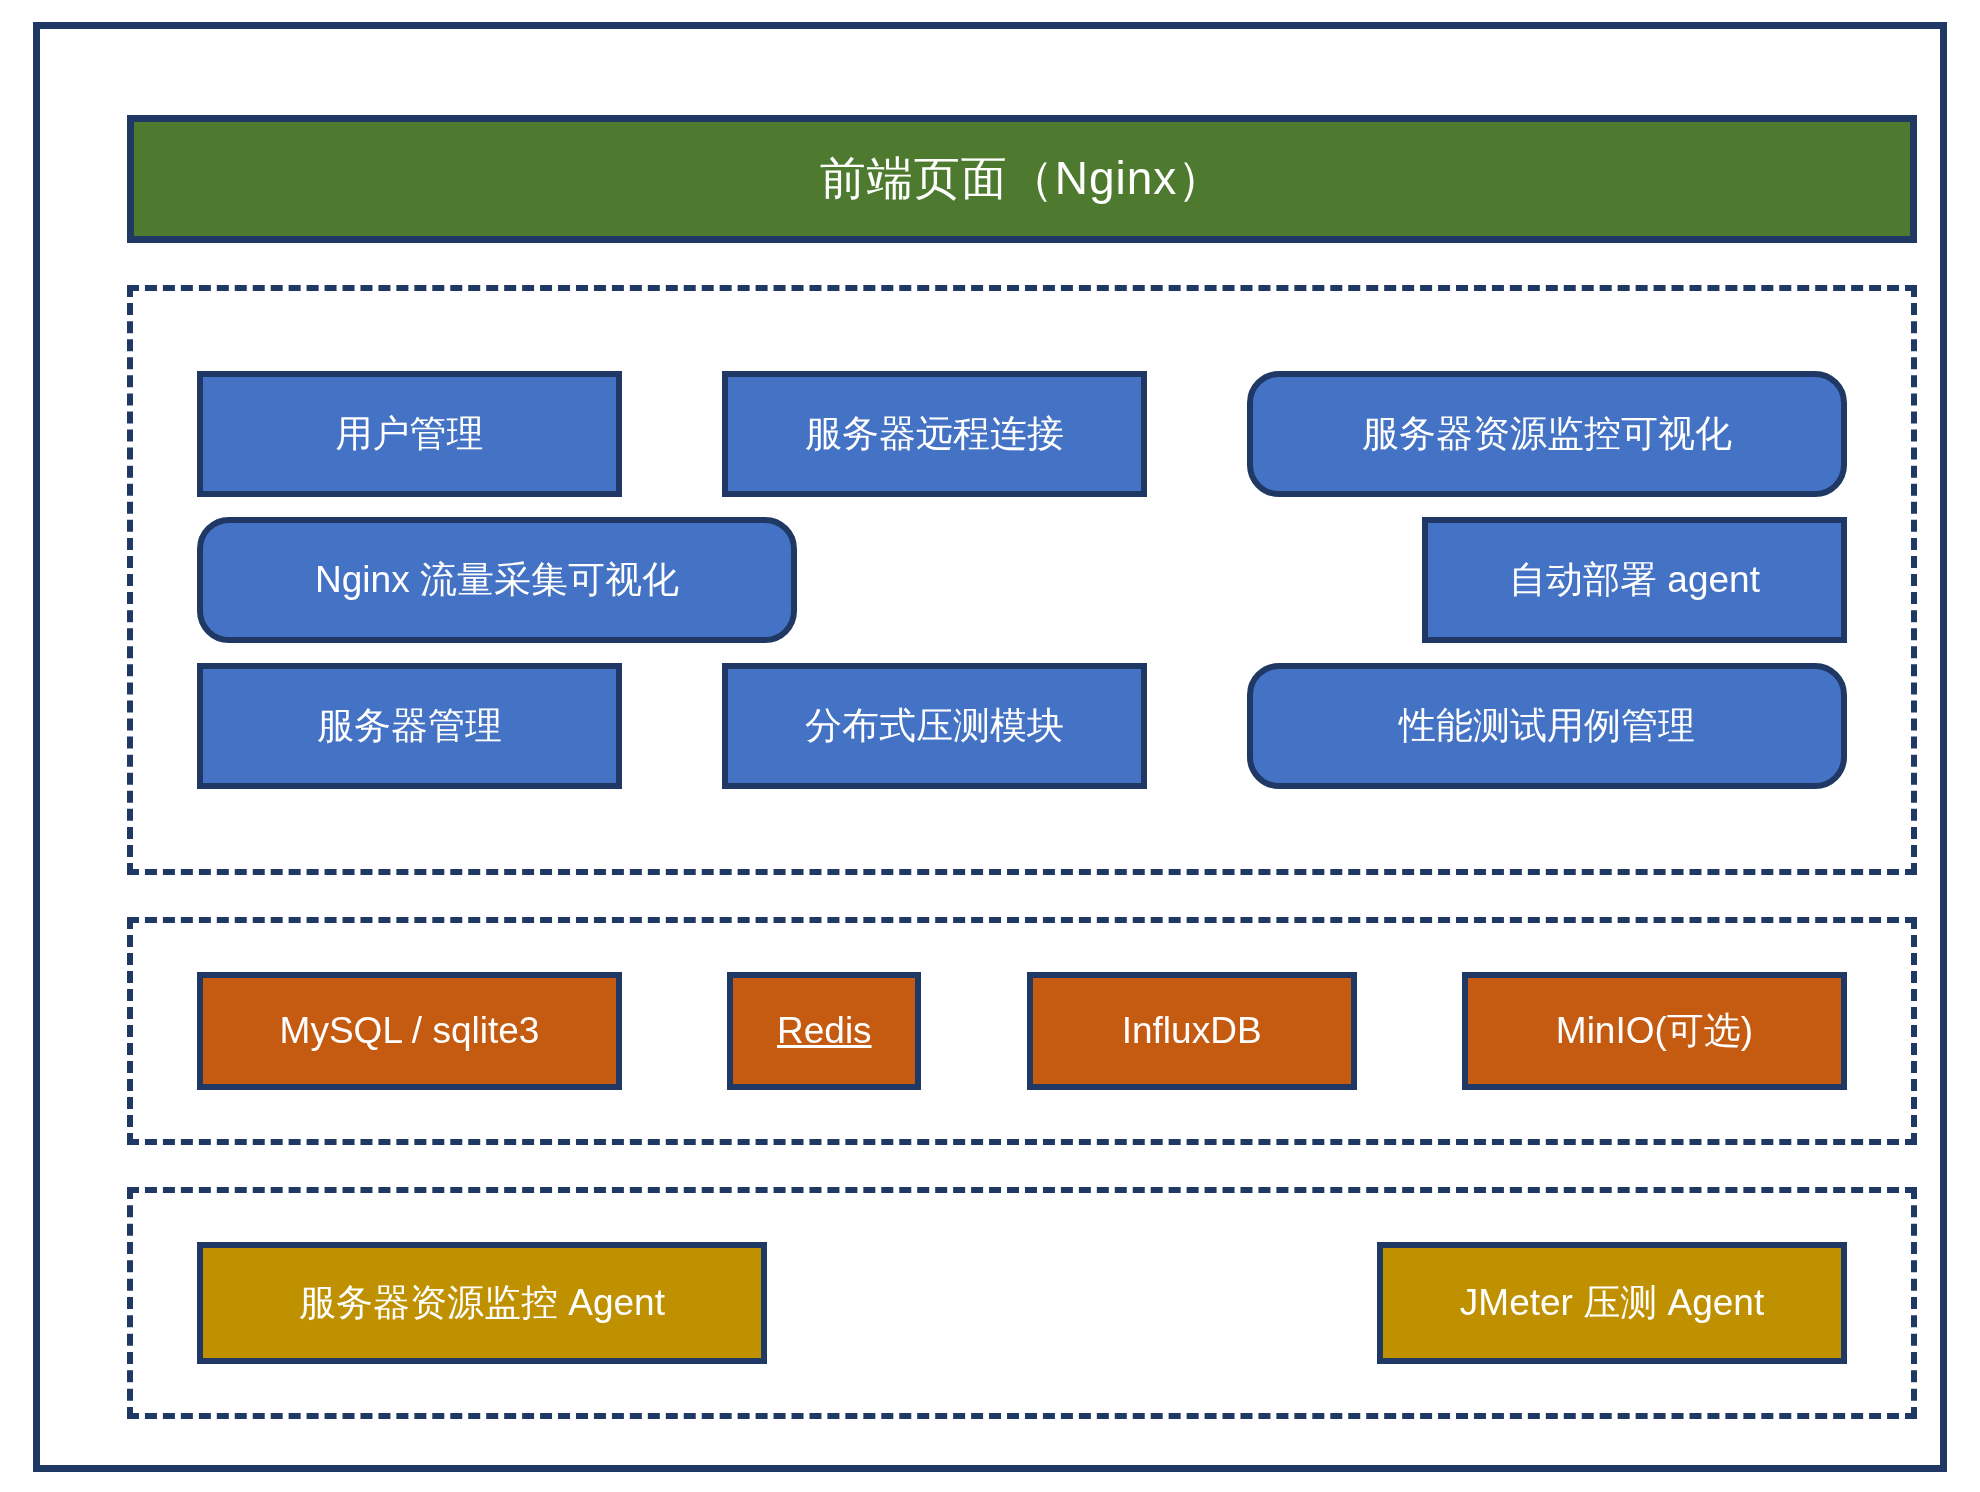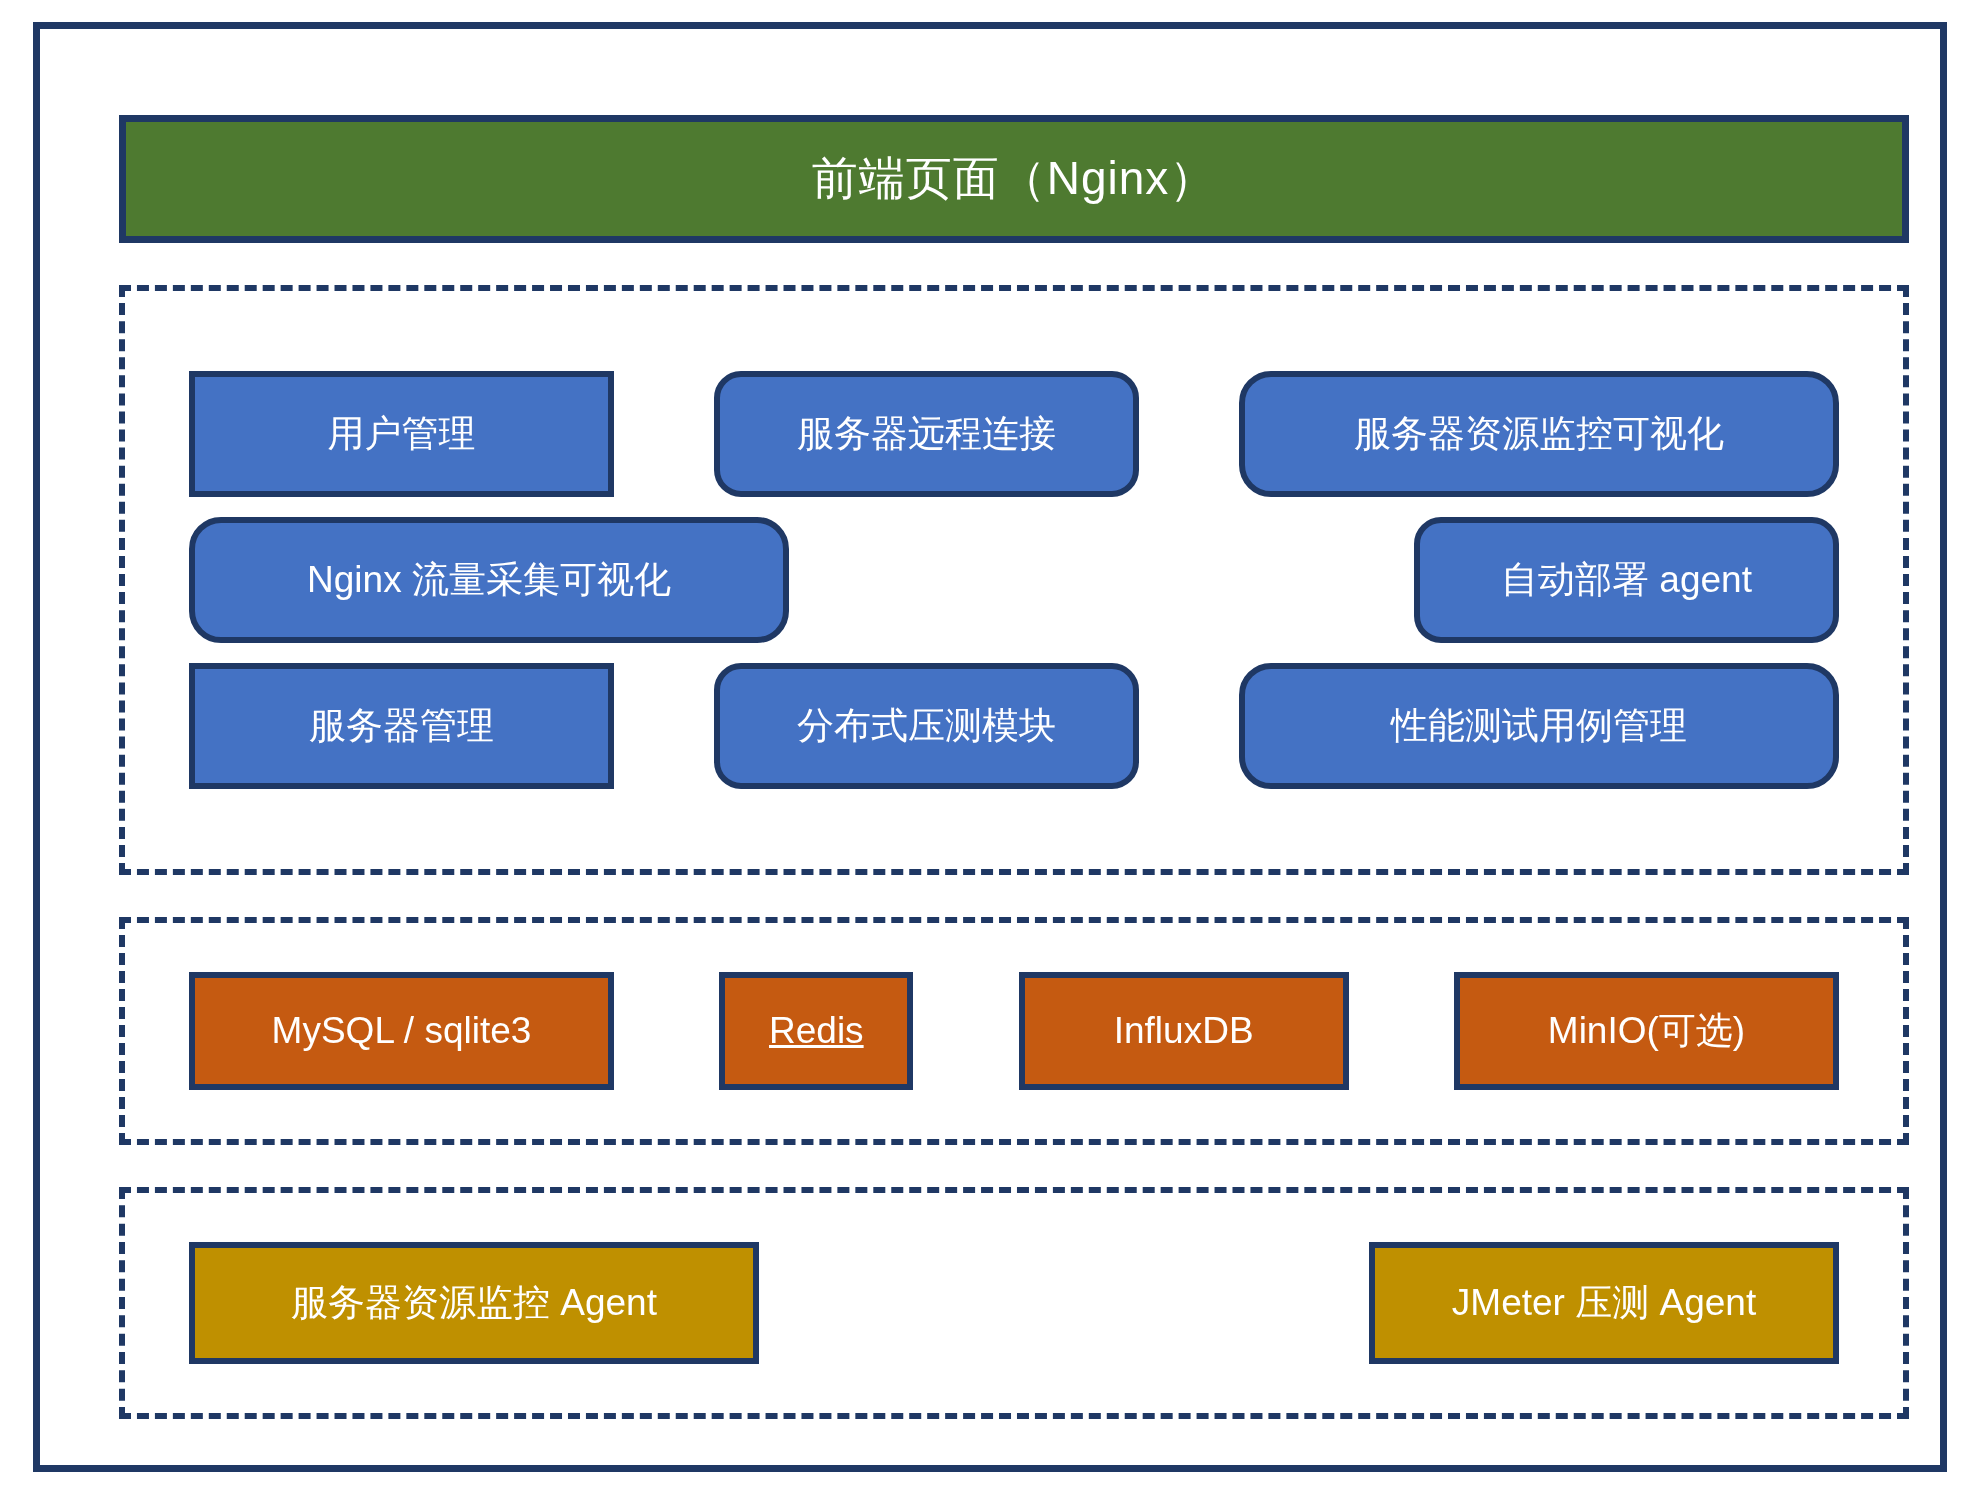--- a/index.html
+++ b/index.html
@@ -25,21 +25,21 @@
     top: 22px;
     width: 1914px;
     height: 1450px;
     border: 7px solid #1f3864;
     box-sizing: border-box;
     background: #ffffff;
   }
   
   .stack {
     position: absolute;
-    left: 79px;
+    left: 87px;
     top: 86px;
     width: 1790px;
     height: 1325px;
     display: flex;
     flex-direction: column;
   }
   
   .banner {
     height: 128px;
     background: #4e7a30;
@@ -94,21 +94,21 @@
     font-size: 37px;
     line-height: 1.1;
     padding: 0 14px;
   }
   .node.blue   { background: #4472c4; height: 126px; }
   .node.orange { background: #c55a11; height: 118px; }
   .node.gold   { background: #bf9000; height: 122px; }
 
   
   .col-a { width: 425px; }
-  .col-b { width: 425px; border-radius: 27px; }
+  .col-b { width: 425px; }
   .col-c { width: 600px; border-radius: 32px; }
 
   
   .row-storage {
     display: flex;
     align-items: flex-start;
     justify-content: space-between;
     width: 100%;
     padding: 0 64px;
     box-sizing: border-box;

